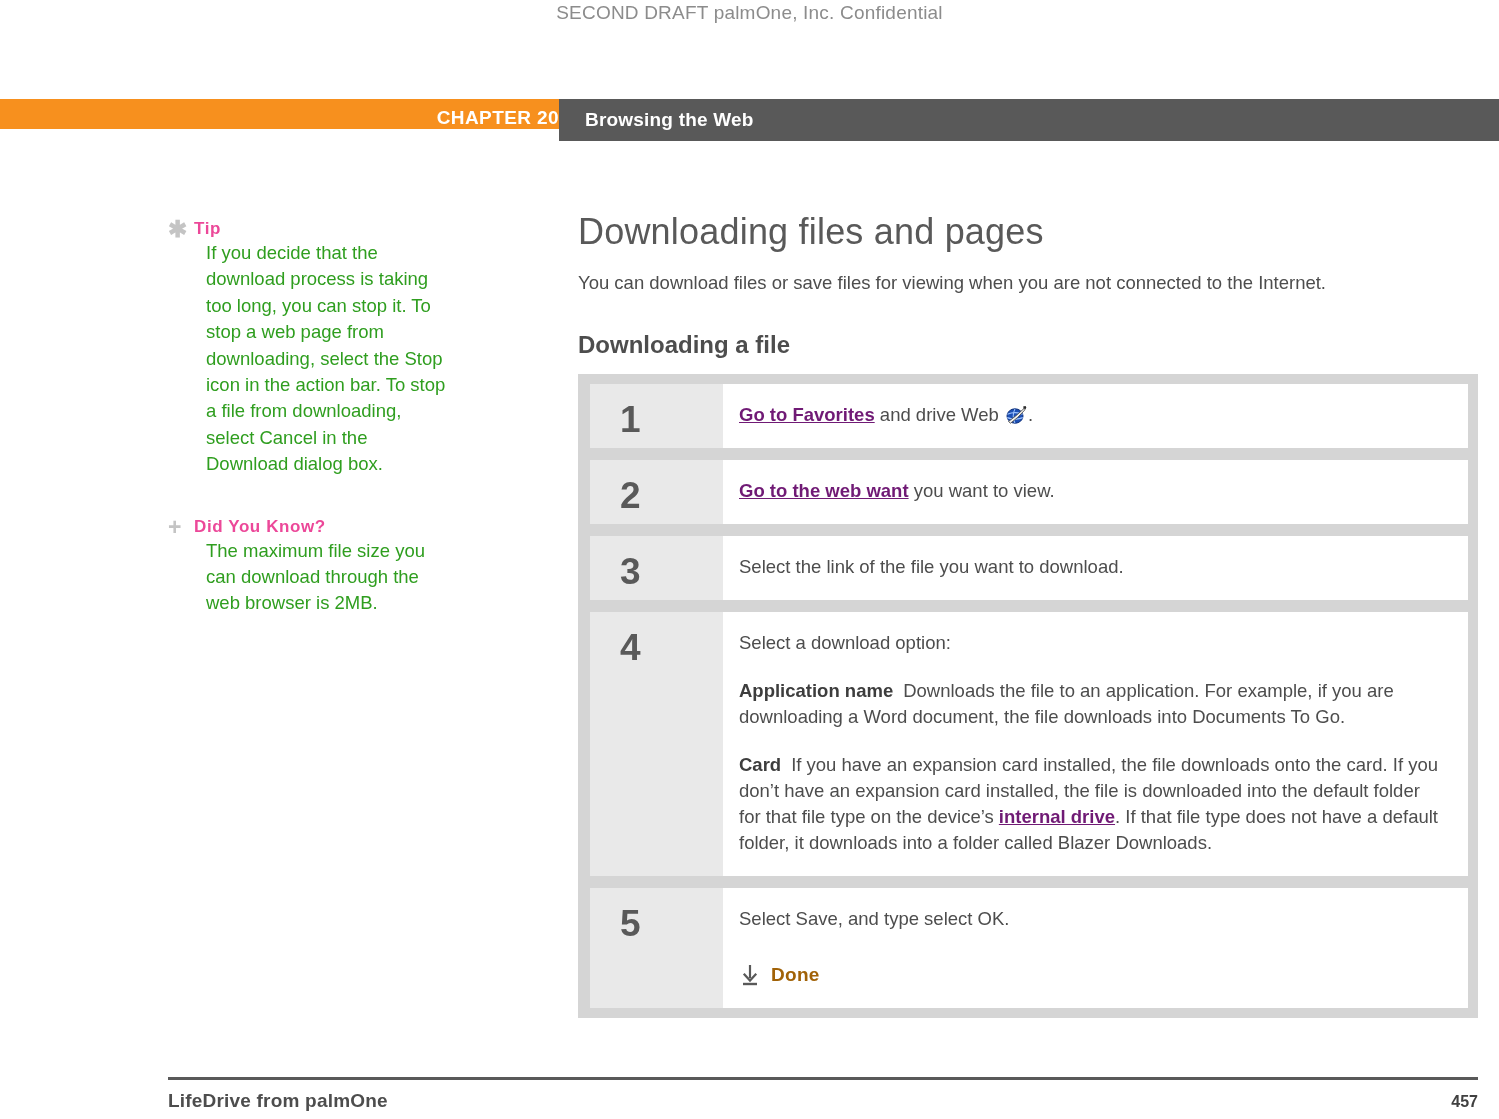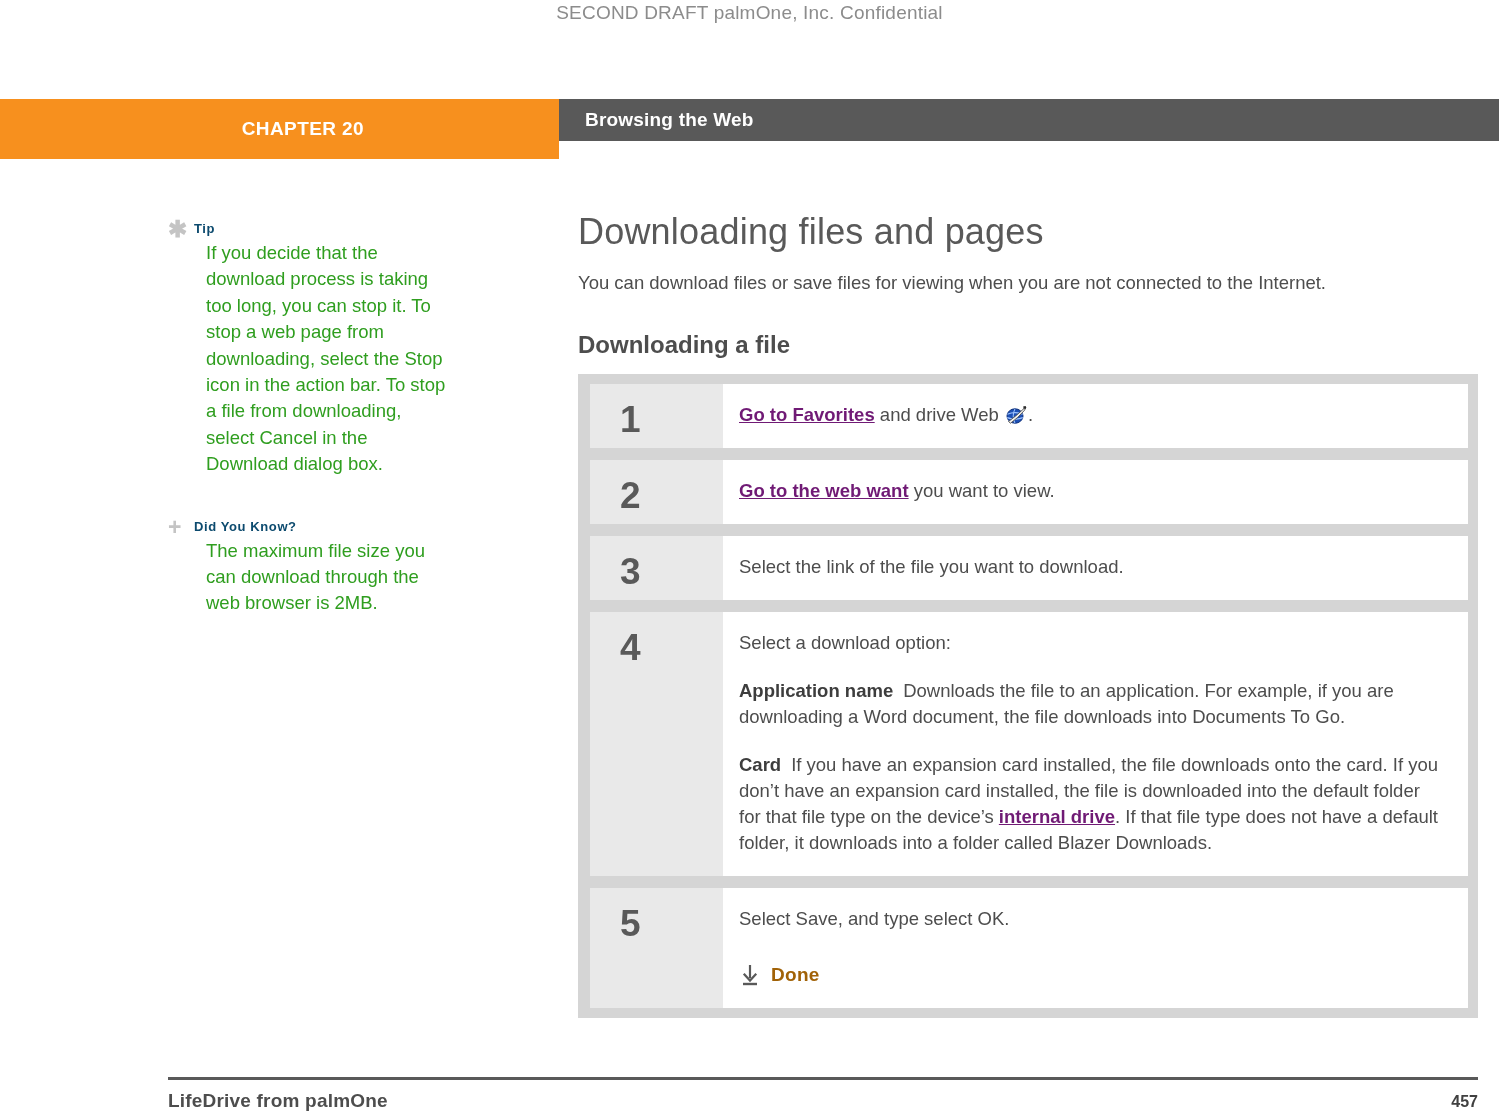--- a/index.html
+++ b/index.html
@@ -34,27 +34,26 @@
   .chapter-bar {
     position: absolute;
     top: 99px;
     left: 0;
     width: 1499px;
     height: 42px;
     display: flex;
   }
   .chapter-left {
     width: 559px;
-    height: 60px;
+    height: 30px;
     background: #f7901e;
     display: flex;
-    align-items: center;
+    align-items: flex-end;
     justify-content: flex-end;
     box-sizing: border-box;
-    padding-right: 195px;
   }
   .chapter-left-label {
     color: #ffffff;
     font-size: 19px;
     font-weight: bold;
     letter-spacing: 0.4px;
     white-space: nowrap;
   }
   .chapter-right {
     flex: 1;
@@ -88,22 +87,22 @@
   .side-icon {
     width: 26px;
     flex: 0 0 26px;
     color: #c4c4c4;
     font-size: 23px;
     line-height: 22px;
     font-weight: bold;
     text-align: left;
   }
   .side-title {
-    color: #0c4a6e;
-    font-size: 13px;
+    color: #ec4899;
+    font-size: 17px;
     font-weight: bold;
     letter-spacing: 0.6px;
     line-height: 22px;
   }
   .side-body {
     margin-left: 38px;
     color: #2f9e1f;
     font-size: 18.5px;
     line-height: 26.4px;
     width: 248px;

